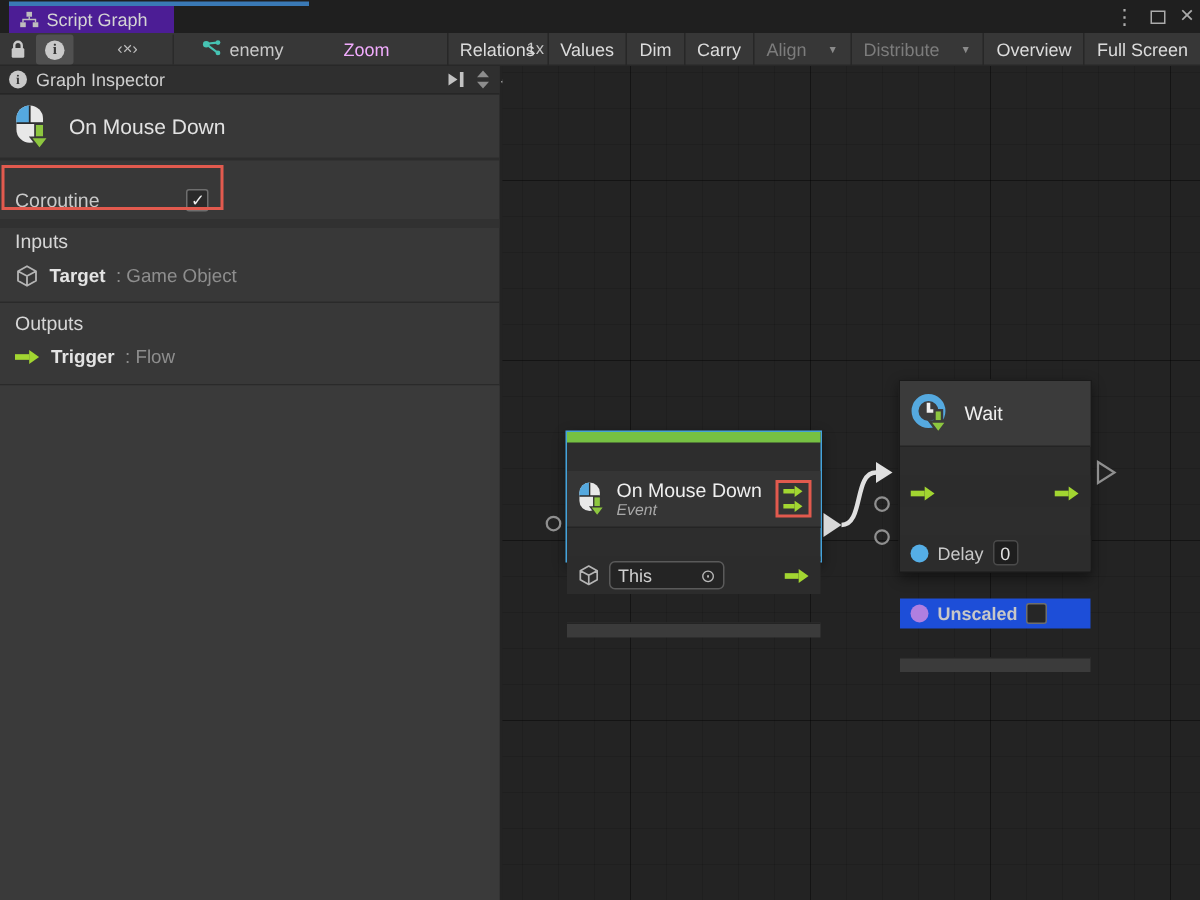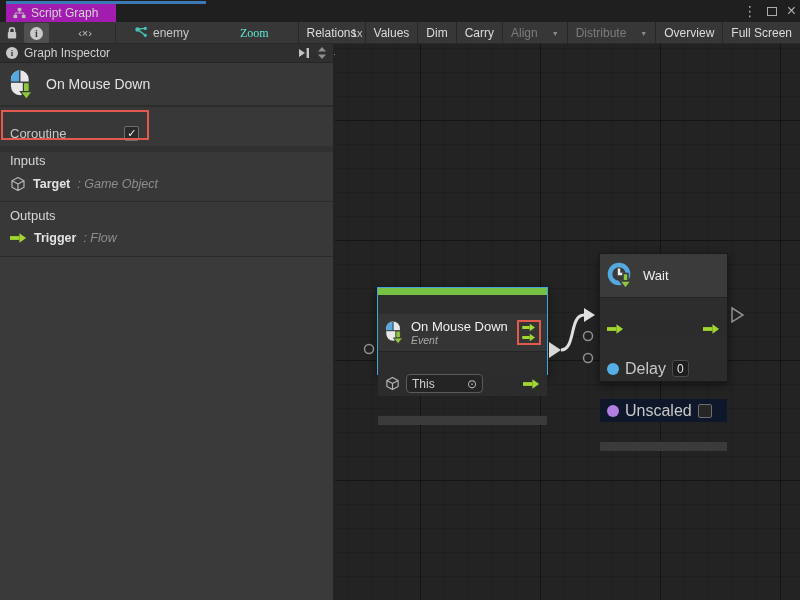--- a/index.html
+++ b/index.html
@@ -4,40 +4,40 @@
 <style>
   * { margin:0; padding:0; box-sizing:border-box; }
   html,body { width:800px; height:600px; overflow:hidden; background:#232323;
               font-family:"Liberation Sans", sans-serif; }
   #app { position:relative; width:800px; height:600px; background:#232323; }
   .abs { position:absolute; }
 
   
   #titlebar { position:absolute; left:0; top:0; width:800px; height:22px; background:#1f1f1f; }
   #focus-line { position:absolute; left:6px; top:1px; width:200px; height:3px; background:#3a79b5; }
-  #tab { position:absolute; left:6px; top:4px; width:110px; height:18px; background:#a21caf;
+  #tab { position:absolute; left:6px; top:4px; width:110px; height:18px; background:#4c1d95;
          display:flex; align-items:center; gap:5px; padding:0 7px; }
   #tab span { font-size:12px; color:#d4d4d4; white-space:nowrap; }
   #win-controls { position:absolute; right:4px; top:0; height:22px; display:flex; align-items:center; gap:10px; }
   #win-controls .glyph { color:#ababab; font-size:14px; line-height:22px; cursor:default; }
   #maximize-box { width:10px; height:9px; border:1.5px solid #ababab; display:inline-block; }
 
   
   #toolbar { position:absolute; left:0; top:22px; width:800px; height:22px; background:#373737;
              border-bottom:1px solid #282828; }
   .tool-icon-btn { position:absolute; top:1px; height:20px; display:flex; align-items:center; justify-content:center; }
   #info-btn { background:#505050; border-radius:2px; }
   .info-circle { width:13px; height:13px; border-radius:50%; background:#c9c9c9; color:#383838;
                  font-size:10px; font-weight:bold; display:flex; align-items:center; justify-content:center;
                  font-family:"Liberation Serif", serif; }
   #code-btn { color:#c0c0c0; font-size:11px; letter-spacing:0; }
   .vsep { position:absolute; top:1px; width:1px; height:20px; background:#2a2a2a; }
   #breadcrumb { position:absolute; left:134px; top:1px; height:20px; display:flex; align-items:center; gap:5px; }
   #breadcrumb span { font-size:12px; color:#c8c8c8; }
-  #zoom-label { position:absolute; left:240px; top:4px; font-size:12px; color:#5eead4;font-family:Liberation Serif, serif; }
+  #zoom-label { position:absolute; left:229px; top:4px; font-size:12px; color:#f0abfc; }
   #zoom-track { position:absolute; left:252px; top:32px; width:86px; height:1px; background:#8f8f8f; }
   #zoom-handle { position:absolute; left:335px; top:27px; width:11px; height:11px; border-radius:50%; background:#9b9b9b; }
   #zoom-value { position:absolute; left:351px; top:5px; font-size:11px; color:#c6c6c6; }
   #toolbar-buttons { position:absolute; right:0; top:0; height:22px; display:flex; }
   .tbtn { height:22px; display:flex; align-items:center; padding:0 8px; border-left:1px solid #272727;
           font-size:12px; color:#dcdcdc; white-space:nowrap; gap:4px; }
   .tbtn.disabled { color:#7c7c7c;gap:14px; }
   .tbtn .dd { font-size:7px; color:#8a8a8a; }
 
   
@@ -53,21 +53,21 @@
   #coroutine-row { position:absolute; left:0; top:76px; width:100%; height:32px; display:flex; align-items:center;
                    border-bottom:6px solid #313131; padding:0 10px; }
   #coroutine-row .lbl { font-size:13px; color:#c9c9c9; }
   .checkbox { width:15px; height:15px; background:#2a2a2a; border:1px solid #6e6e6e; border-radius:2px;
               display:flex; align-items:center; justify-content:center; color:#f0f0f0; font-size:11px; }
   #coroutine-row .checkbox { margin-left:58px; }
   .section { position:absolute; left:0; width:100%; padding:6px 10px 8px 10px; border-bottom:1px solid #2a2a2a; }
   .section .sec-title { font-size:13px; color:#d6d6d6; margin-bottom:8px; }
   .sec-row { display:flex; align-items:center; gap:7px; }
   .sec-row .pname { font-size:12.5px; font-weight:bold; color:#e3e3e3; }
-  .sec-row .ptype { font-size:12.5px; color:#8e8e8e;font-style:italic; }
+  .sec-row .ptype { font-size:12.5px; color:#8e8e8e; }
   #insp-rest { position:absolute; left:0; top:213px; width:100%; height:343px; background:#3a3a3a; }
 
   
   .annotation { border:2px solid #e25a4e; background:transparent; pointer-events:none; z-index:50; }
 
   
   #canvas { position:absolute; left:335px; top:44px; width:465px; height:556px; background-color:#232323;
     background-image:
       linear-gradient(to right, rgba(0,0,0,0.35) 1px, transparent 1px),
       linear-gradient(to bottom, rgba(0,0,0,0.35) 1px, transparent 1px),
@@ -85,21 +85,21 @@
                  border-bottom:1px solid #242424; flex:0 0 auto; }
   .node-title { font-size:13px; color:#efefef; white-space:nowrap; }
   .node-subtitle { font-size:10.5px; color:#a8a8a8;font-style:italic; }
   .node-footer { margin-top:auto; height:10px; background:#3b3b3b; border-top:1px solid #242424; flex:0 0 auto; }
   .port-row { display:flex; align-items:center; gap:6px; padding:3px 7px; }
   .this-field { display:flex; align-items:center; width:77px; height:19px; background:#242424;
                 border:1px solid #5a5a5a; border-radius:4px; padding:0 5px; }
   .this-field .val { font-size:12px; color:#d0d0d0; flex:1; }
   .this-field .picker { font-size:12px; color:#b8b8b8; }
   .dot { width:12px; height:12px; border-radius:50%; flex:0 0 auto; }
-  .mini-label { font-size:16px; color:#c8c8c8; }
+  .mini-label { font-size:12px; color:#c8c8c8; }
   .value-box { min-width:17px; height:17px; background:#1e1e1e; border:1px solid #4a4a4a; border-radius:3px;
                font-size:12px; color:#e0e0e0; display:flex; align-items:center; justify-content:center; padding:0 3px; }
   .coroutine-badge { border:2px solid #e25a4e; padding:1px 2px; margin-left:auto; display:flex;
                      flex-direction:column; gap:1px; align-items:center; }
   #conn-overlay { position:absolute; left:0; top:0; width:465px; height:556px; z-index:3; pointer-events:none; }
 </style>
 </head>
 <body>
 
 <div id="app">
@@ -313,21 +313,21 @@
             <polygon points="10,1 17,6 10,11" fill="#a2d631"></polygon>
         </svg>
       </div>
       <div class="port-row" style="background:#2c2c2c; height:23px;">
         <span class="dot" style="background:#55aee6;"></span>
         <span class="mini-label">Delay</span>
         <span class="value-box">
             <span>0</span>
           </span>
       </div>
-      <div class="port-row" style="background:#0f172a; height:23px;">
+      <div class="port-row" style="background:#1d4ed8; height:23px;font-weight:bold;">
         <span class="dot" style="background:#b07fe0;"></span>
         <span class="mini-label">Unscaled</span>
         <span class="checkbox" style="width:14px;height:14px;background:#262626;"></span>
       </div>
       <div class="node-footer"></div>
     </div>
 
     <svg id="conn-overlay" width="465" height="556">
       <circle cx="34" cy="305" r="4.5" fill="none" stroke="#8f8f8f" stroke-width="1.5"></circle>
       <polygon points="214,298 226,306 214,314" fill="#d8d8d8"></polygon>

